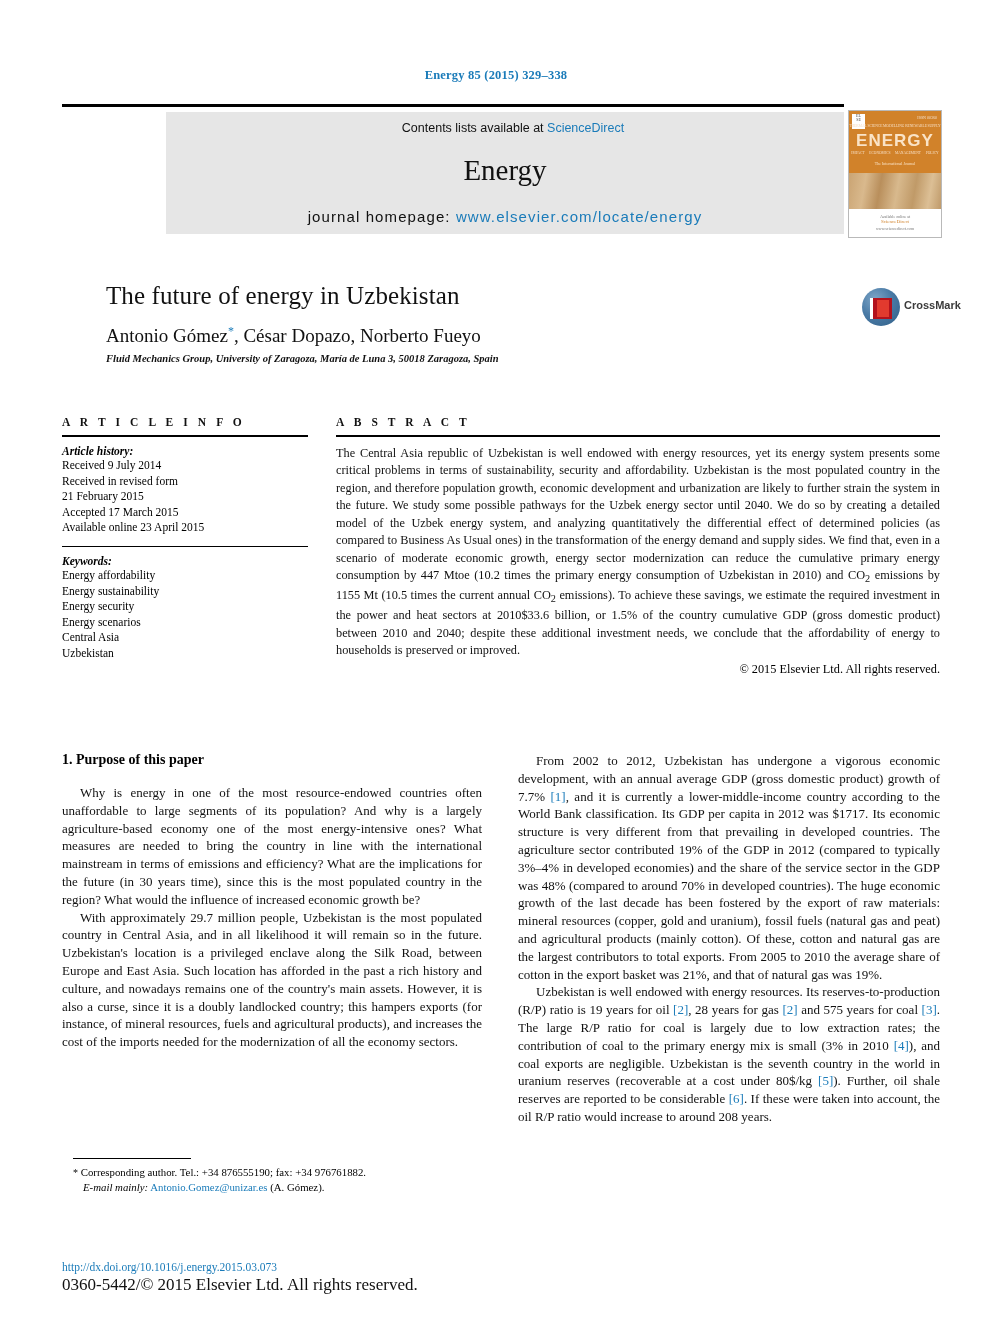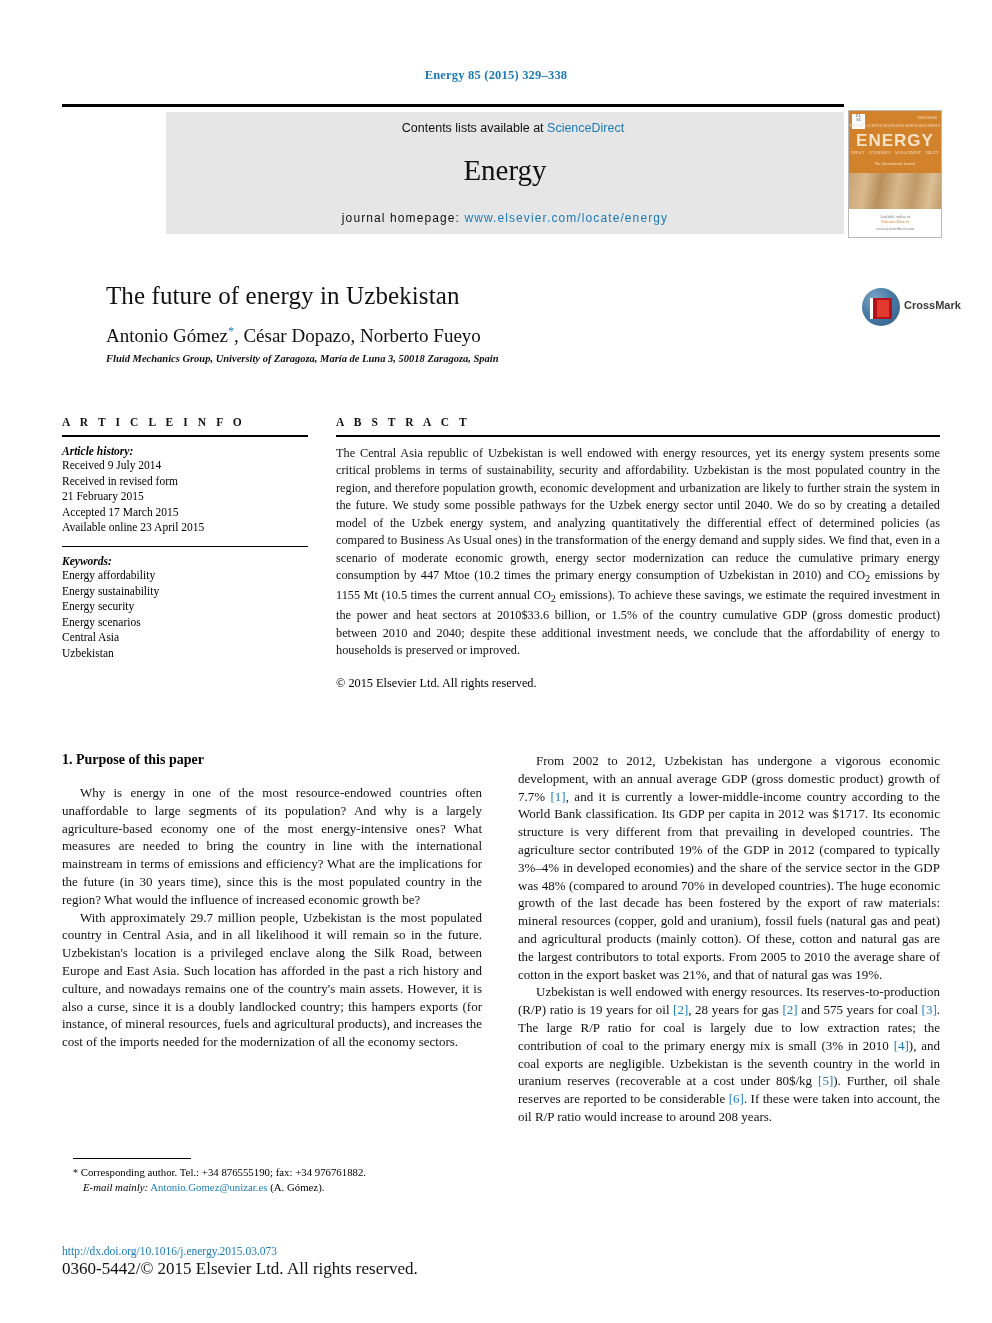--- a/index.html
+++ b/index.html
@@ -103,21 +103,21 @@
     font-size: 29px;
     color: #111;
   }
   .banner-line3 {
     position: absolute;
     bottom: 9px;
     left: 0;
     width: 100%;
     text-align: center;
     font-family: "Liberation Sans", sans-serif;
-    font-size: 12px;
+    font-size: 15px;
     letter-spacing: 1.1px;
     color: #111;
   }
   .banner-line3 .url { color: #1a7bb9; }
 
   .cover-thumb {
     position: absolute;
     top: 6px;
     left: 786px;
     width: 92px;
@@ -319,22 +319,22 @@
     font-family: "Liberation Serif", serif;
     font-size: 12.3px;
     line-height: 1.42;
     text-align: justify;
     color: #111;
     margin: 0;
   }
   .copyright {
     font-family: "Liberation Serif", serif;
     font-size: 12.3px;
-    text-align: left;
-    margin-top: 16px;
+    text-align: right;
+    margin-top: 2px;
   }
 
   
   .body-left {
     position: absolute;
     top: 752px;
     left: 62px;
     width: 420px;
   }
   .body-right {
@@ -387,21 +387,21 @@
   .doi-block {
     position: absolute;
     top: 1245px;
     left: 62px;
     width: 430px;
   }
   .doi-line {
     font-family: "Liberation Serif", serif;
     font-size: 11.5px;
     color: #1a7bb9;
-    margin: 0 0 2px 0;
+    margin: 16px 0 2px 0;
   }
   .issn-line {
     font-family: "Liberation Serif", serif;
     font-size: 17px;
     color: #111;
     margin: 0;
   }
 </style>
 </head>
 <body>

